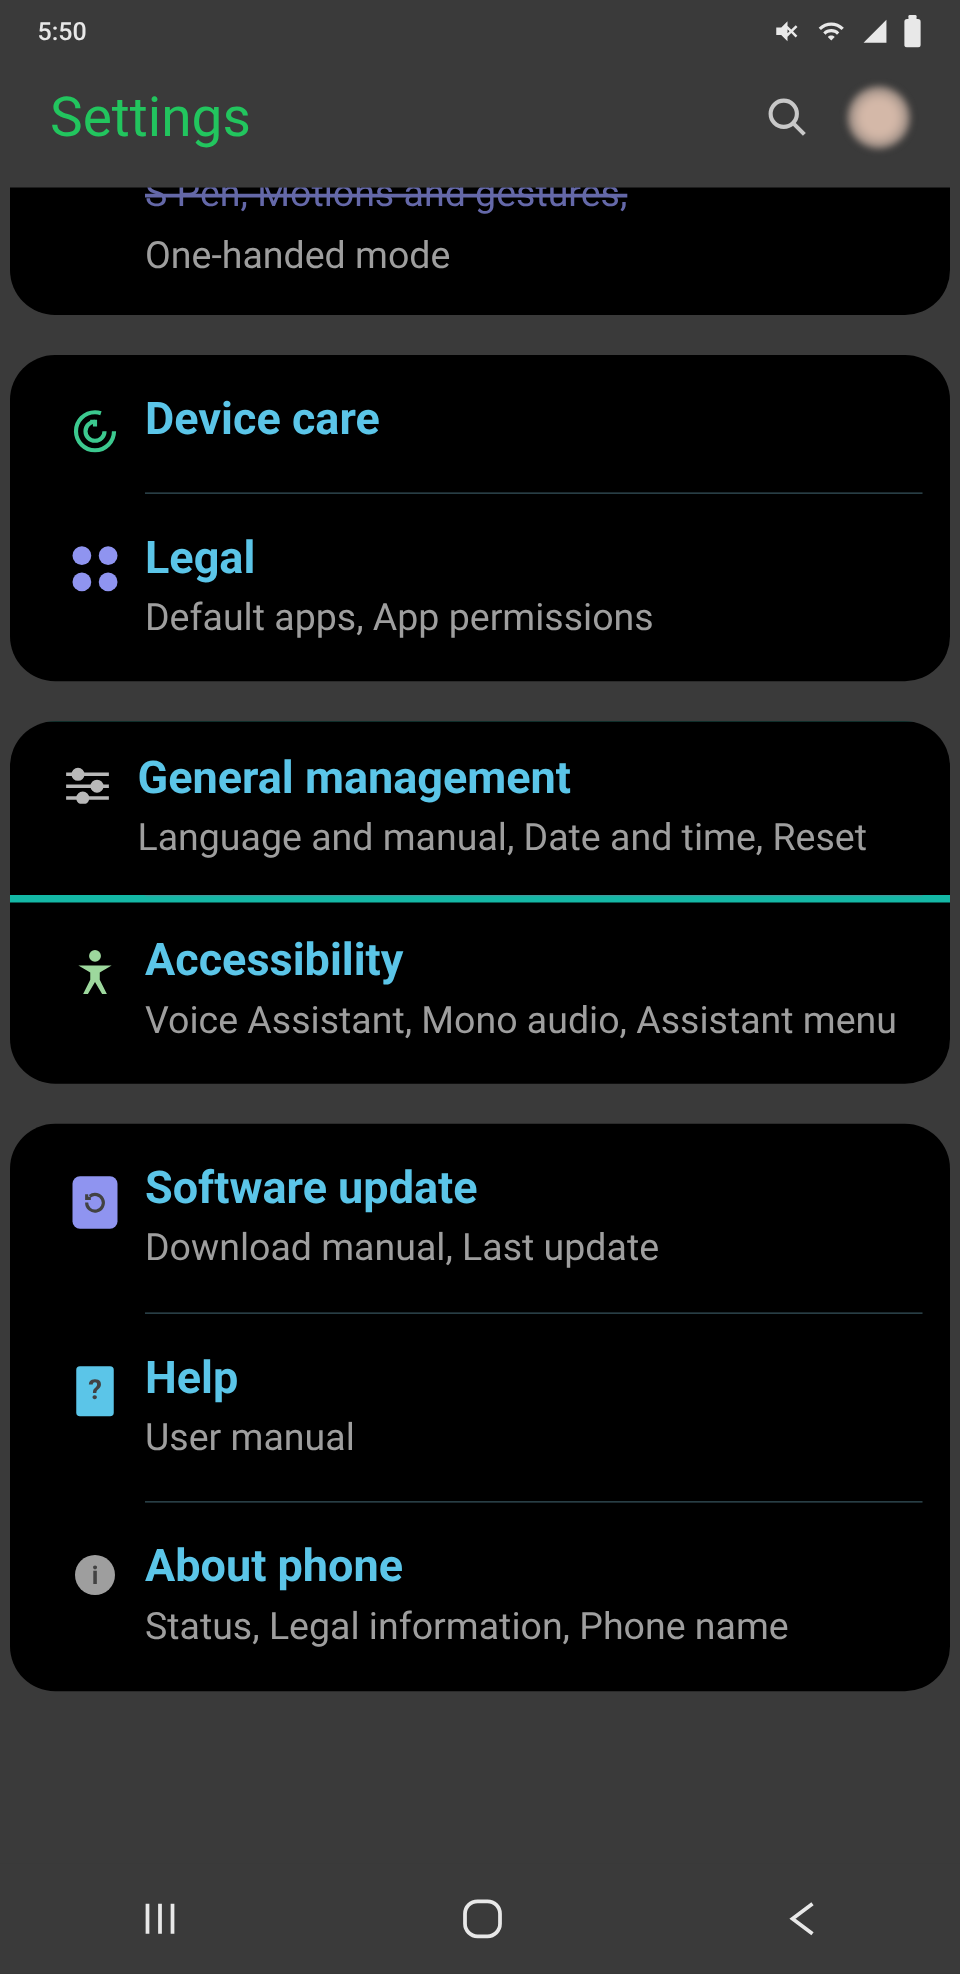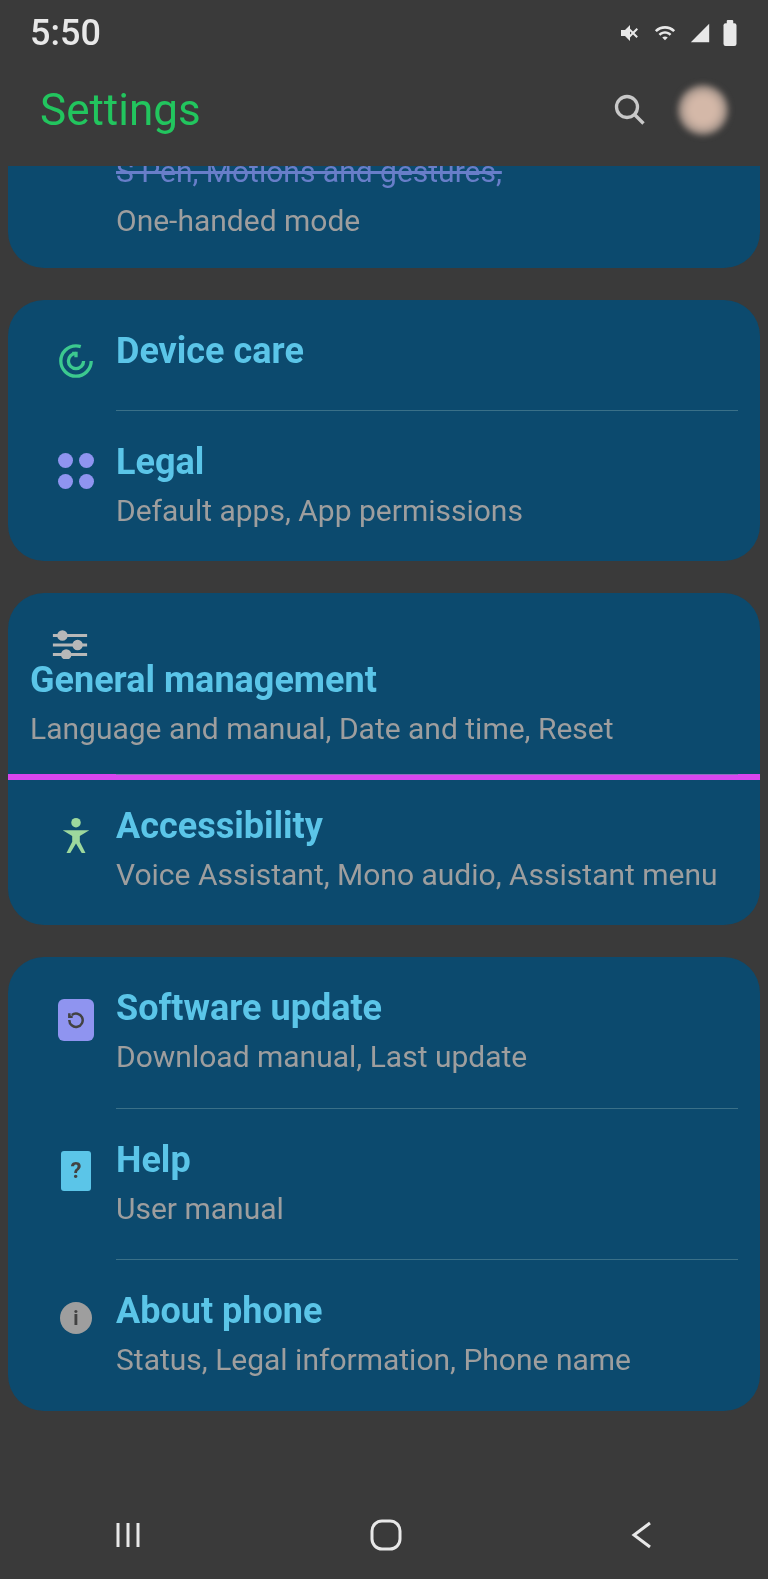--- a/index.html
+++ b/index.html
@@ -14,21 +14,21 @@
       font-family: -apple-system, BlinkMacSystemFont, 'Segoe UI', Roboto, sans-serif;
       overflow: hidden;
       position: relative;
     }
     .status-bar {
       display: flex;
       justify-content: space-between;
       align-items: center;
       padding: 12px 30px;
       color: #e8e8e8;
-      font-size: 36px;
+      font-size: 20px;
       font-weight: 500;
       gap: 20px;
     }
     .status-icons {
       display: flex;
       gap: 10px;
       align-items: center;
     }
     .header {
       display: flex;
@@ -50,21 +50,21 @@
       width: 50px;
       height: 50px;
       border-radius: 50%;
       background: radial-gradient(circle, #d4b8a8 40%, #5a5a5a 100%);
       filter: blur(3px);
     }
     .content {
       padding: 0 8px;
     }
     .card {
-      background: #0c4a6e;
+      background: #000000;
       border-radius: 36px;
       margin-bottom: 32px;
       overflow: hidden;
     }
     .card-partial {
       border-top-left-radius: 0;
       border-top-right-radius: 0;
       padding-top: 0;
     }
     .item {
@@ -100,25 +100,24 @@
       line-height: 1.35;
     }
     .divider {
       height: 1px;
       background: #5a8a9a;
       margin-left: 108px;
       margin-right: 22px;
       opacity: 0.6;
     }
     .highlight {
-      border: 6px solid #d946ef;
+      border: 6px solid #14b8a6;
       border-radius: 4px;
       margin: -6px;
       padding: 24px 22px 24px 22px;
-      flex-direction: column;
     }
     .nav-bar {
       position: absolute;
       bottom: 0;
       left: 0;
       right: 0;
       height: 88px;
       display: flex;
       justify-content: space-around;
       align-items: center;

